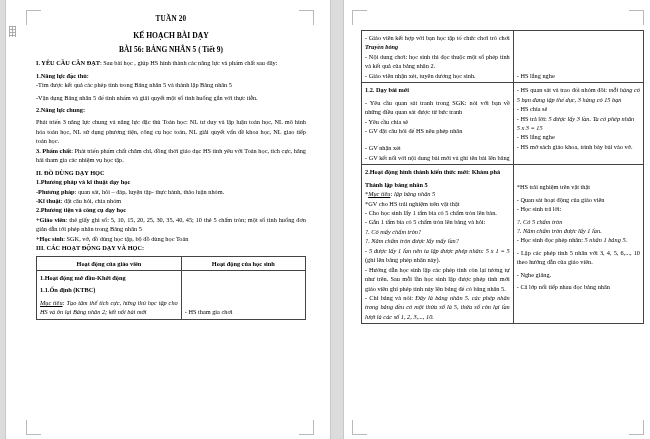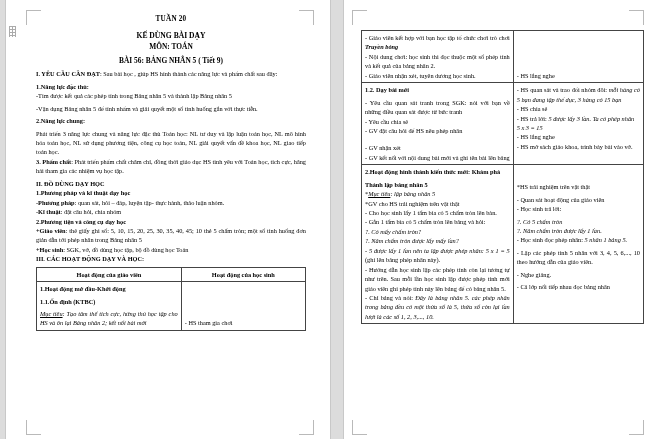--- a/index.html
+++ b/index.html
@@ -71,22 +71,21 @@
       <div class="handle"></div>
       <div class="crop tl"></div>
       <div class="crop tr"></div>
       <div class="crop bl"></div>
       <div class="crop br"></div>
 
       <div class="content">
 
         <p class="ctr title-week">TUẦN 20</p>
         <div class="sp"></div>
-        <p class="ctr title-main">KẾ DÙNG BÀI DẠY</p>
-        <p class="ctr title-sub">MÔN: TOÁN</p>
+        <p class="ctr title-main">KẾ HOẠCH BÀI DẠY</p>
         <div class="sp-sm"></div>
         <p class="ctr title-bai">BÀI 56: BẢNG NHÂN 5 ( Tiết 9)</p>
         <div class="sp-sm"></div>
 
         <p><span class="b">I. YÊU CẦU CẦN ĐẠT</span><span>: Sau bài học , giúp HS hình thành các năng lực và phẩm chất sau đây:</span></p>
         <div class="sp-sm"></div>
         <p class="b">1.Năng lực đặc thù:</p>
         <p>-Tìm được kết quả các phép tính trong Bảng nhân 5 và thành lập Bảng nhân 5</p>
         <div class="sp-sm"></div>
         <p>-Vận dụng Bảng nhân 5 để tính nhẩm và giải quyết một số tình huống gắn với thực tiễn.</p>

